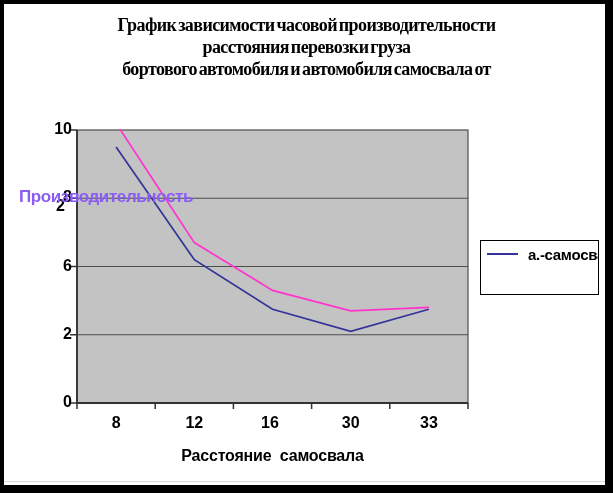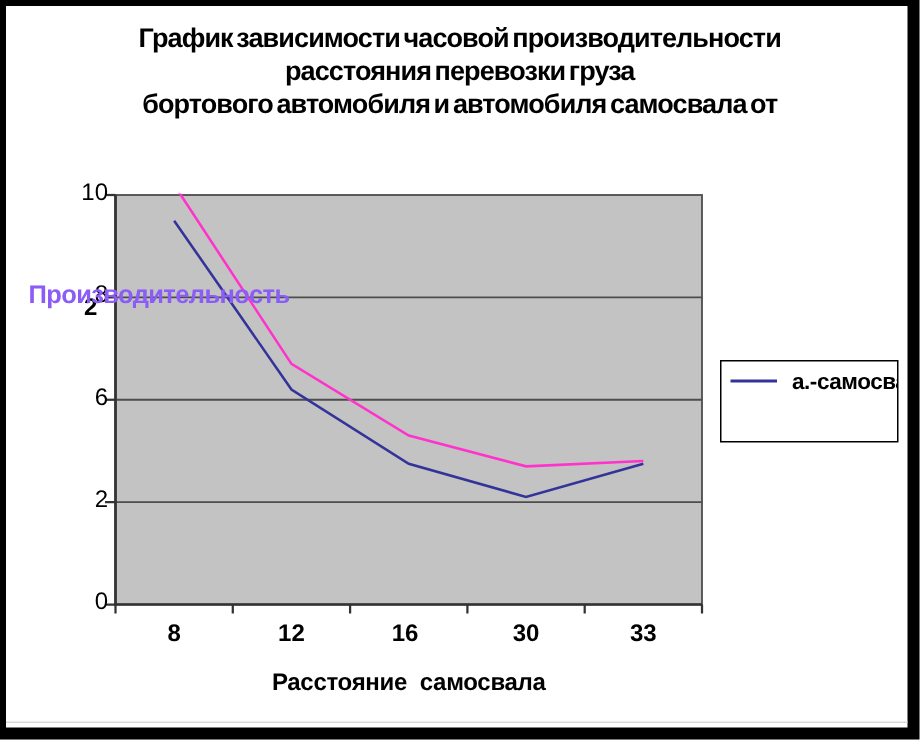--- a/index.html
+++ b/index.html
@@ -5,26 +5,26 @@
   html,body{margin:0;padding:0;background:#888;}
   .canvas{
     position:relative;width:613px;height:493px;background:#000;
     font-family:"Liberation Sans","DejaVu Sans",sans-serif;overflow:hidden;
   }
   .paper{position:absolute;left:4px;top:4px;width:601px;height:481px;background:#fff;z-index:0;}
   .rule{position:absolute;left:4px;top:481px;width:601px;height:1px;background:#d9d9d9;z-index:1;}
   .chart-title{
     position:absolute;left:0;top:14px;width:613px;text-align:center;z-index:3;
     font-weight:bold;font-size:18px;line-height:22px;color:#000;
-    letter-spacing:-0.6px;word-spacing:-2px;
+    letter-spacing:-0.6px;word-spacing:-2px;font-family:Liberation Serif, serif;
   }
   #plot-svg{position:absolute;left:0;top:0;z-index:1;}
   .ytick{
     position:absolute;left:26px;width:46px;text-align:right;z-index:4;
-    font-weight:normal;font-size:16px;color:#000;
+    font-weight:bold;font-size:16px;color:#000;
   }
   .stray-2{
     position:absolute;left:56px;top:197px;z-index:4;
     font-weight:bold;font-size:16px;color:#000;
   }
   .y-axis-title{
     position:absolute;left:19px;top:187px;z-index:5;
     font-weight:bold;font-size:17px;color:#8b5cf6;letter-spacing:-0.4px;white-space:pre;
   }
   .xtick{

